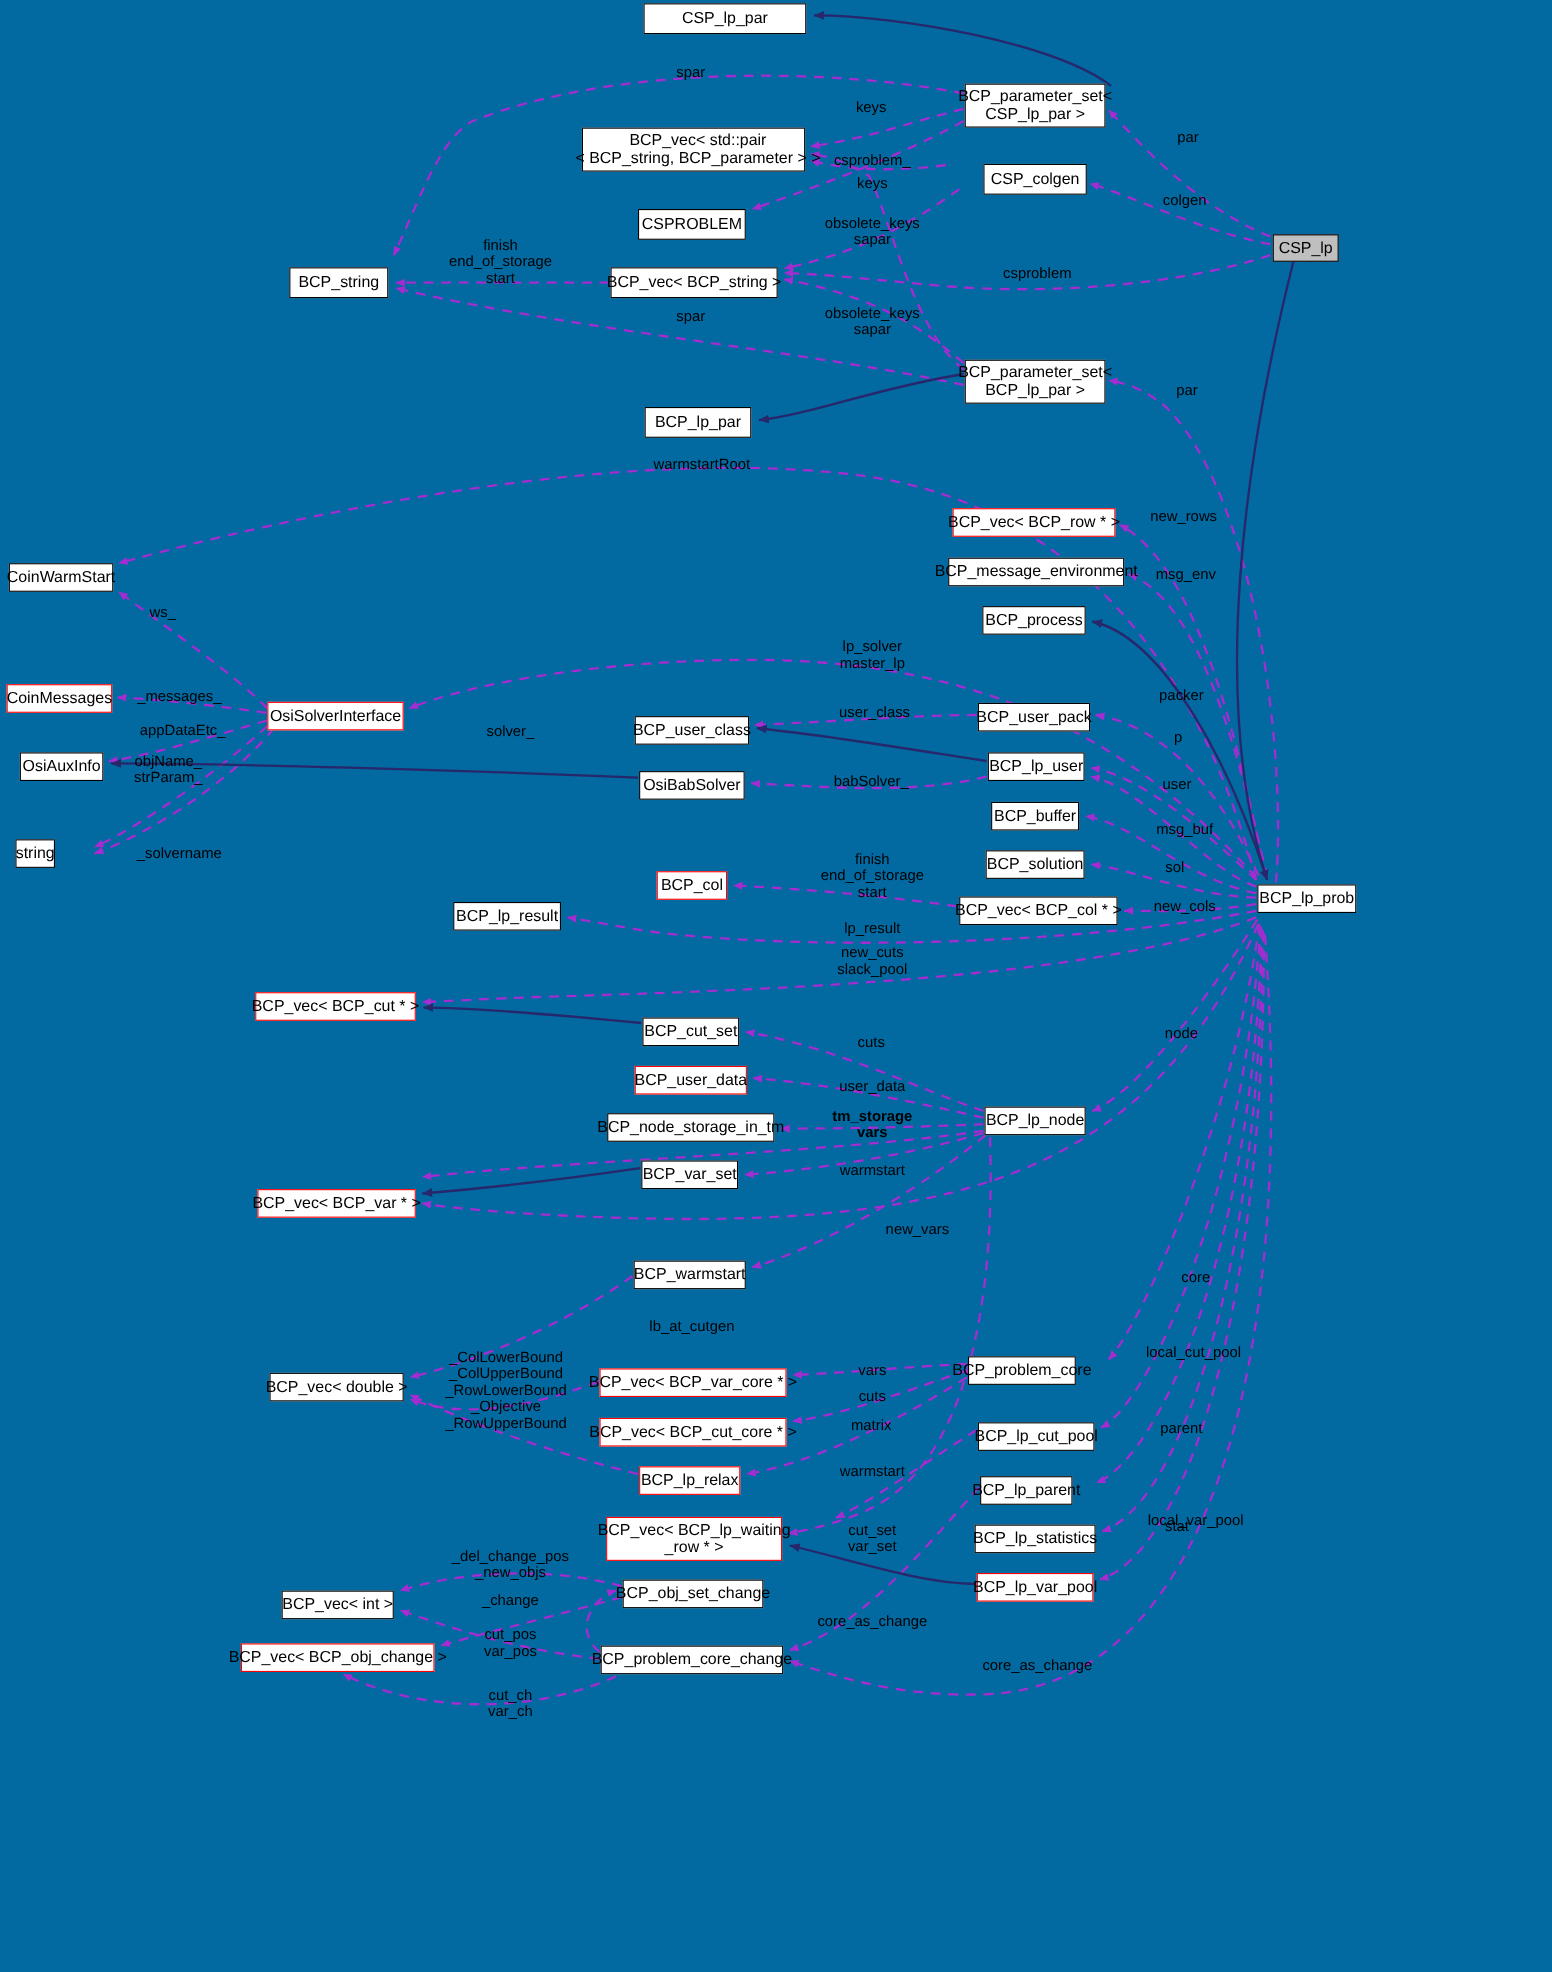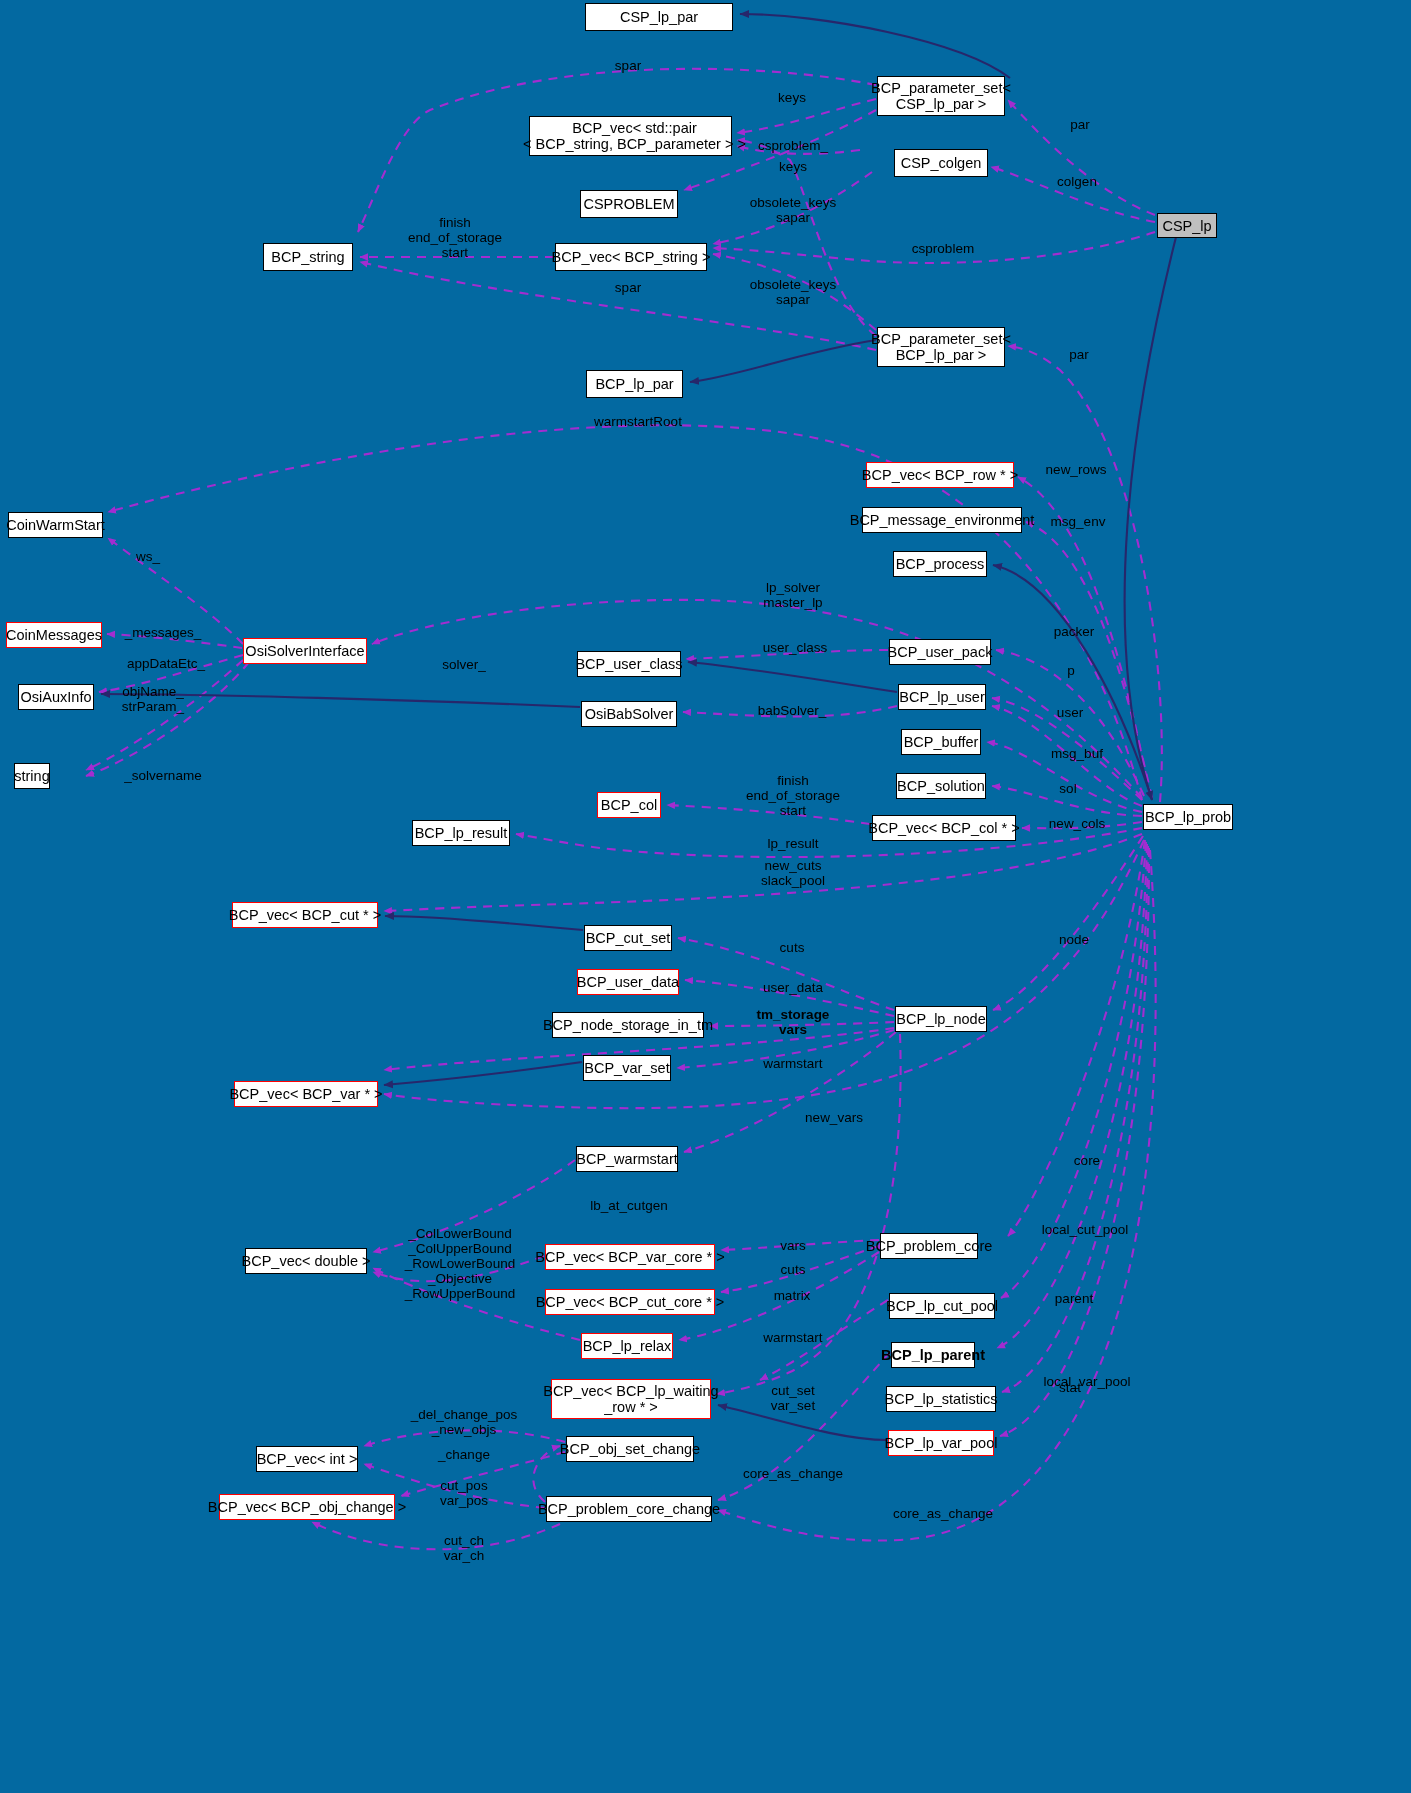--- a/index.html
+++ b/index.html
@@ -259,21 +259,21 @@
     <div class="node plain" style="left: 895px; top: 1006px; width: 92px; height: 26px;">BCP_lp_node</div>
     <div class="node plain" style="left: 583px; top: 1055px; width: 88px; height: 26px;">BCP_var_set</div>
     <div class="node red" style="left: 234px; top: 1081px; width: 144px; height: 26px;">BCP_vec&lt; BCP_var * &gt;</div>
     <div class="node plain" style="left: 576px; top: 1146px; width: 102px; height: 26px;">BCP_warmstart</div>
     <div class="node plain" style="left: 245px; top: 1248px; width: 122px; height: 26px;">BCP_vec&lt; double &gt;</div>
     <div class="node red" style="left: 545px; top: 1244px; width: 170px; height: 26px;">BCP_vec&lt; BCP_var_core * &gt;</div>
     <div class="node plain" style="left: 880px; top: 1233px; width: 98px; height: 26px;">BCP_problem_core</div>
     <div class="node red" style="left: 545px; top: 1289px; width: 170px; height: 26px;">BCP_vec&lt; BCP_cut_core * &gt;</div>
     <div class="node plain" style="left: 889px; top: 1293px; width: 106px; height: 26px;">BCP_lp_cut_pool</div>
     <div class="node red" style="left: 581px; top: 1333px; width: 92px; height: 26px;">BCP_lp_relax</div>
-    <div class="node plain" style="left: 891px; top: 1342px; width: 84px; height: 26px; font-weight: bold;">BCP_lp_parent</div>
+    <div class="node plain" style="left: 891px; top: 1342px; width: 84px; height: 26px;">BCP_lp_parent</div>
     <div class="node plain" style="left: 886px; top: 1386px; width: 110px; height: 26px;">BCP_lp_statistics</div>
     <div class="node red" style="left: 551px; top: 1379px; width: 160px; height: 40px;">BCP_vec&lt; BCP_lp_waiting
 _row * &gt;</div>
     <div class="node red" style="left: 888px; top: 1430px; width: 106px; height: 26px;">BCP_lp_var_pool</div>
     <div class="node plain" style="left: 566px; top: 1436px; width: 128px; height: 26px;">BCP_obj_set_change</div>
     <div class="node plain" style="left: 256px; top: 1446px; width: 102px; height: 26px;">BCP_vec&lt; int &gt;</div>
     <div class="node red" style="left: 219px; top: 1494px; width: 176px; height: 26px;">BCP_vec&lt; BCP_obj_change &gt;</div>
     <div class="node plain" style="left: 546px; top: 1496px; width: 166px; height: 26px;">BCP_problem_core_change</div>
     <div class="edge-label" style="left: 628px; top: 58px;">spar</div>
     <div class="edge-label" style="left: 792px; top: 90px;">keys</div>

